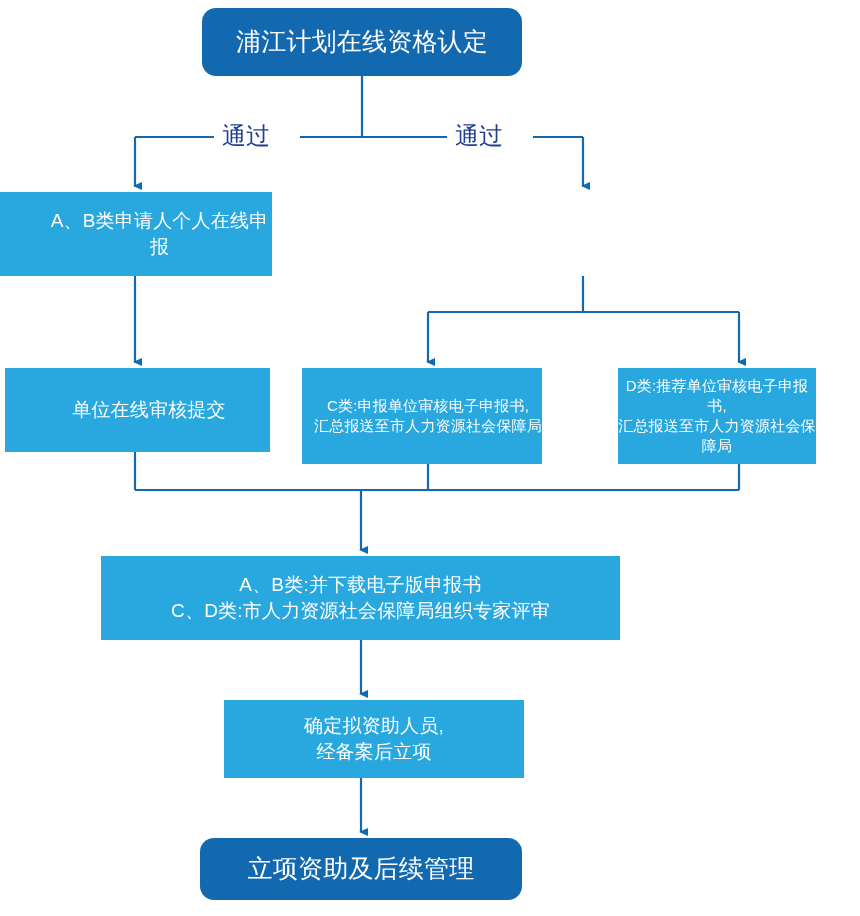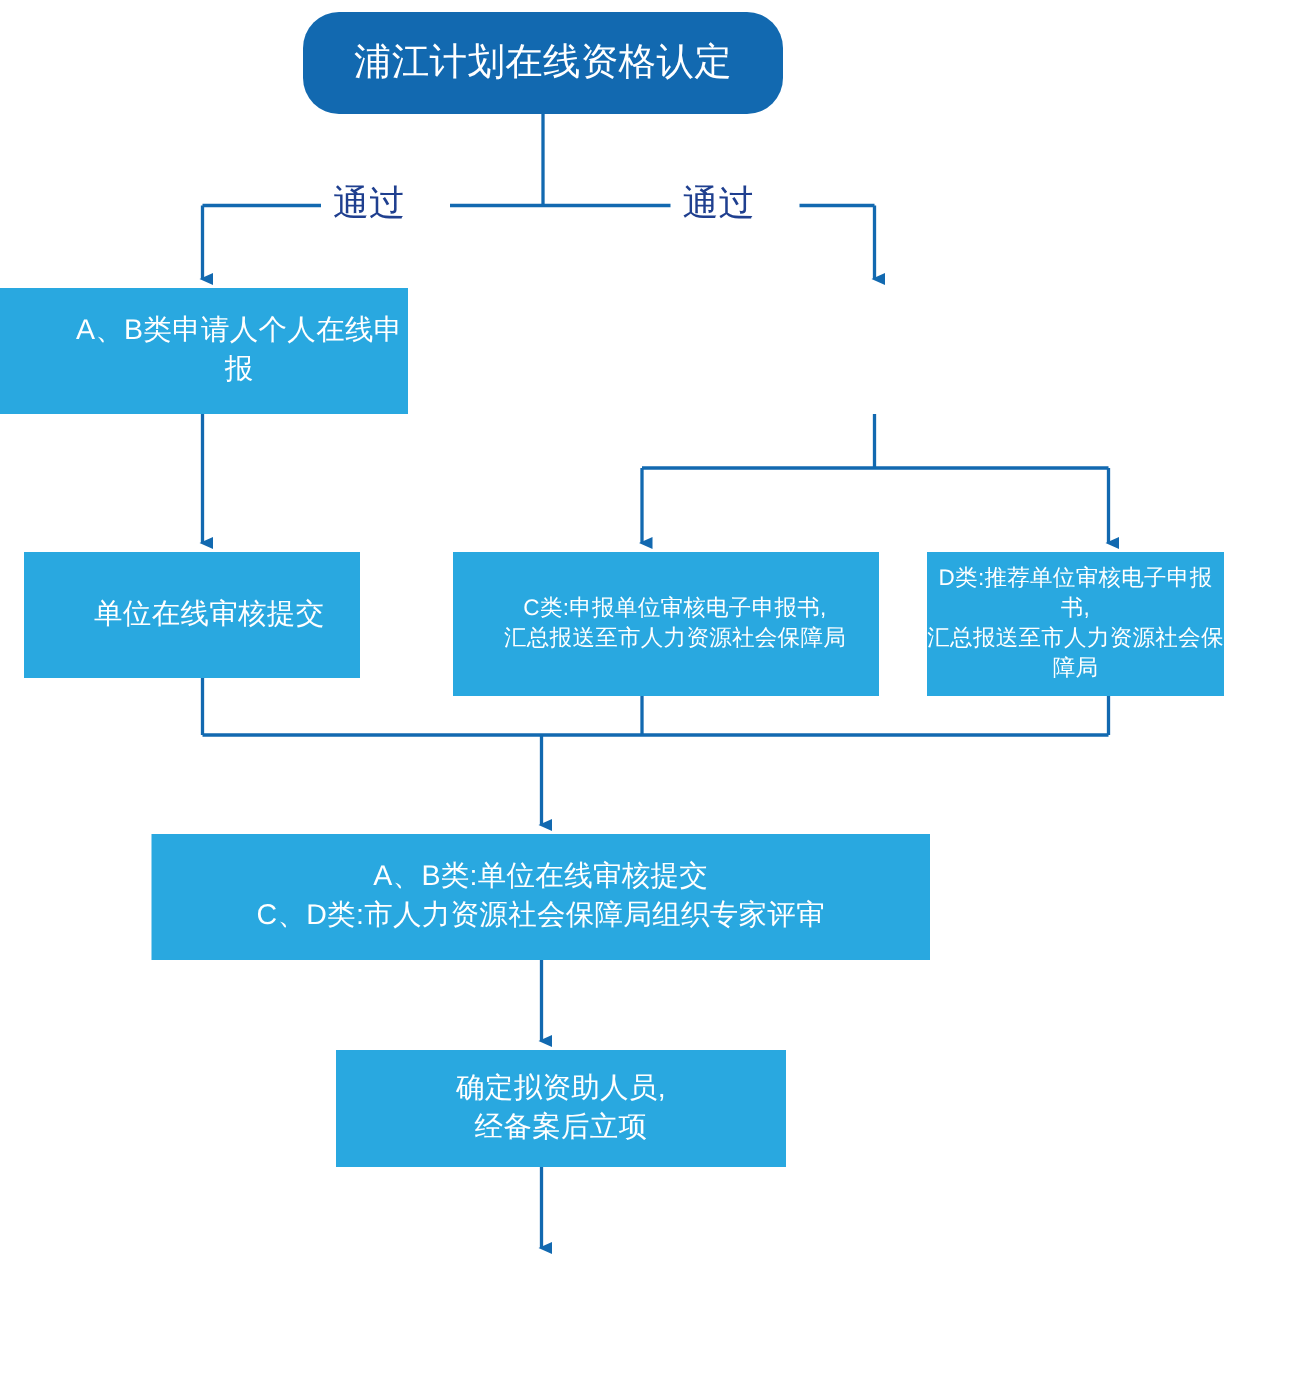--- a/index.html
+++ b/index.html
@@ -32,36 +32,36 @@
     align-items: center;
     justify-content: center;
     text-align: center;
     color: #ffffff;
     line-height: 1.35;
     white-space: pre-line;
     letter-spacing: 0.2px;
   }
   .node.dark {
     background: #1269b0;
-    border-radius: 24px;
+    border-radius: 14px;
   }
   .node.light {
     background: #29a8e0;
     border-radius: 0;
   }
   .fs-large { font-size: 25px; }
   .fs-mid   { font-size: 19px; }
   .fs-small { font-size: 15px; }
 
   
   #n-start   { left: 202px; top: 8px;   width: 320px; height: 68px; }
   #n-ab      { left: 0px;   top: 192px; width: 272px; height: 84px; padding-left: 47px; }
   #n-cd      { left: 428px; top: 192px; width: 312px; height: 84px; }
-  #n-unit    { left: 16px;   top: 368px; width: 224px; height: 84px; padding-left: 23px; }
-  #n-c       { left: 302px; top: 368px; width: 284px; height: 96px; padding-left: 12px; }
+  #n-unit    { left: 5px;   top: 368px; width: 265px; height: 84px; padding-left: 23px; }
+  #n-c       { left: 302px; top: 368px; width: 240px; height: 96px; padding-left: 12px; }
   #n-d       { left: 618px; top: 368px; width: 198px; height: 96px; }
   #n-review  { left: 101px; top: 556px; width: 519px; height: 84px; }
   #n-confirm { left: 224px; top: 700px; width: 300px; height: 78px; }
   #n-final   { left: 200px; top: 838px; width: 322px; height: 62px; }
 
   .edge-label {
     position: absolute;
     font-family: "Liberation Serif", "DejaVu Serif", serif;
     font-size: 24px;
     color: #1f3f8f;
@@ -123,24 +123,25 @@
 
 
   <div class="node light fs-mid" id="n-unit">单位在线审核提交</div>
 
   <div class="node light fs-small" id="n-c">C类:申报单位审核电子申报书,
 汇总报送至市人力资源社会保障局</div>
 
   <div class="node light fs-small" id="n-d">D类:推荐单位审核电子申报书,
 汇总报送至市人力资源社会保障局</div>
 
-  <div class="node light fs-mid" id="n-review">A、B类:单位在线审核提交
+  <div class="node light fs-mid" id="n-review">A、B类:并下载电子版申报书
 C、D类:市人力资源社会保障局组织专家评审</div>
 
   <div class="node light fs-mid" id="n-confirm">确定拟资助人员,
 经备案后立项</div>
 
+  <div class="node dark fs-large" id="n-final">立项资助及后续管理</div>
 
   <div class="edge-label" id="lbl-pass-left">通过</div>
 
   <div class="edge-label" id="lbl-pass-right">通过</div>
 
 </div>
 
 </body></html>

